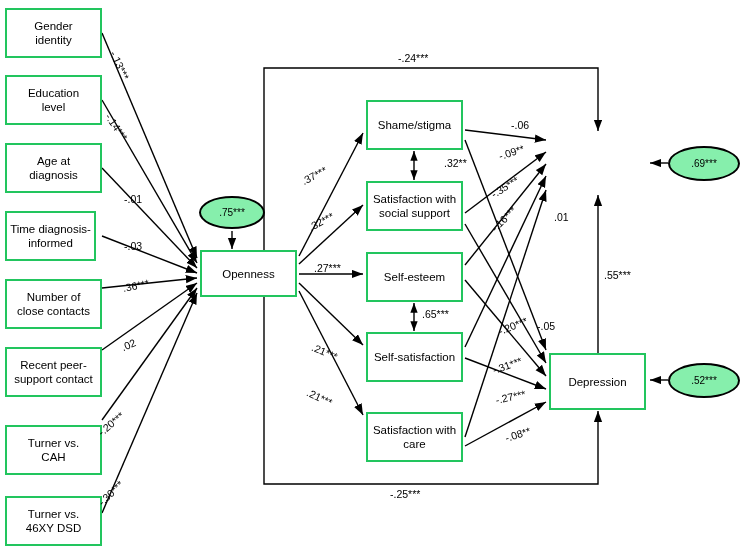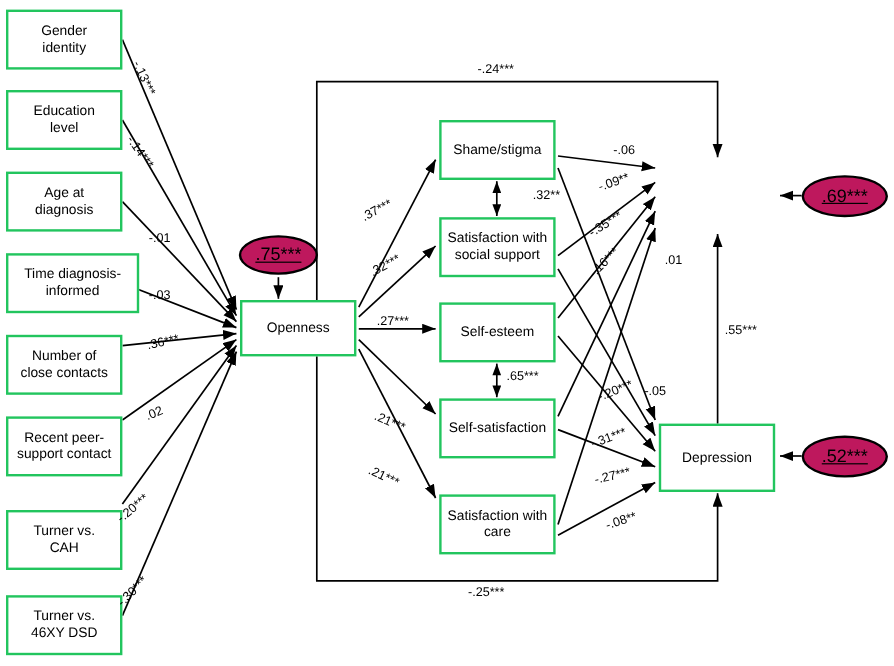--- a/index.html
+++ b/index.html
@@ -36,30 +36,29 @@
     color: #000;
     font-family: "Liberation Sans", sans-serif;
     font-weight: 400;
     z-index: 3;
   }
   .resid {
     position: absolute;
     box-sizing: border-box;
     border: 2px solid #000;
     border-radius: 50%;
-    background: #be185d;
+    background: #86efac;
     display: flex;
     align-items: center;
     justify-content: center;
     text-align: center;
-    font-size: 15px;
+    font-size: 10px;
     color: #000;
     font-family: "Liberation Sans", sans-serif;
     z-index: 3;
-    text-decoration: underline;
   }
   .plabel {
     position: absolute;
     font-size: 10.5px;
     color: #000;
     white-space: nowrap;
     font-family: "Liberation Sans", sans-serif;
     z-index: 4;
     background: transparent;
   }
@@ -138,21 +137,21 @@
   <div class="node" style="left:5px; top:75px; width:97px; height:50px;">
     <span>
       <span>Education</span><br><span>level</span>
     </span>
   </div>
   <div class="node" style="left:5px; top:143px; width:97px; height:50px;">
     <span>
       <span>Age at</span><br><span>diagnosis</span>
     </span>
   </div>
-  <div class="node" style="left:5px; top:211px; width:111px; height:50px;">
+  <div class="node" style="left:5px; top:211px; width:91px; height:50px;">
     <span>
       <span>Time diagnosis-</span><br><span>informed</span>
     </span>
   </div>
   <div class="node" style="left:5px; top:279px; width:97px; height:50px;">
     <span>
       <span>Number of</span><br><span>close contacts</span>
     </span>
   </div>
   <div class="node" style="left:5px; top:347px; width:97px; height:50px;">

